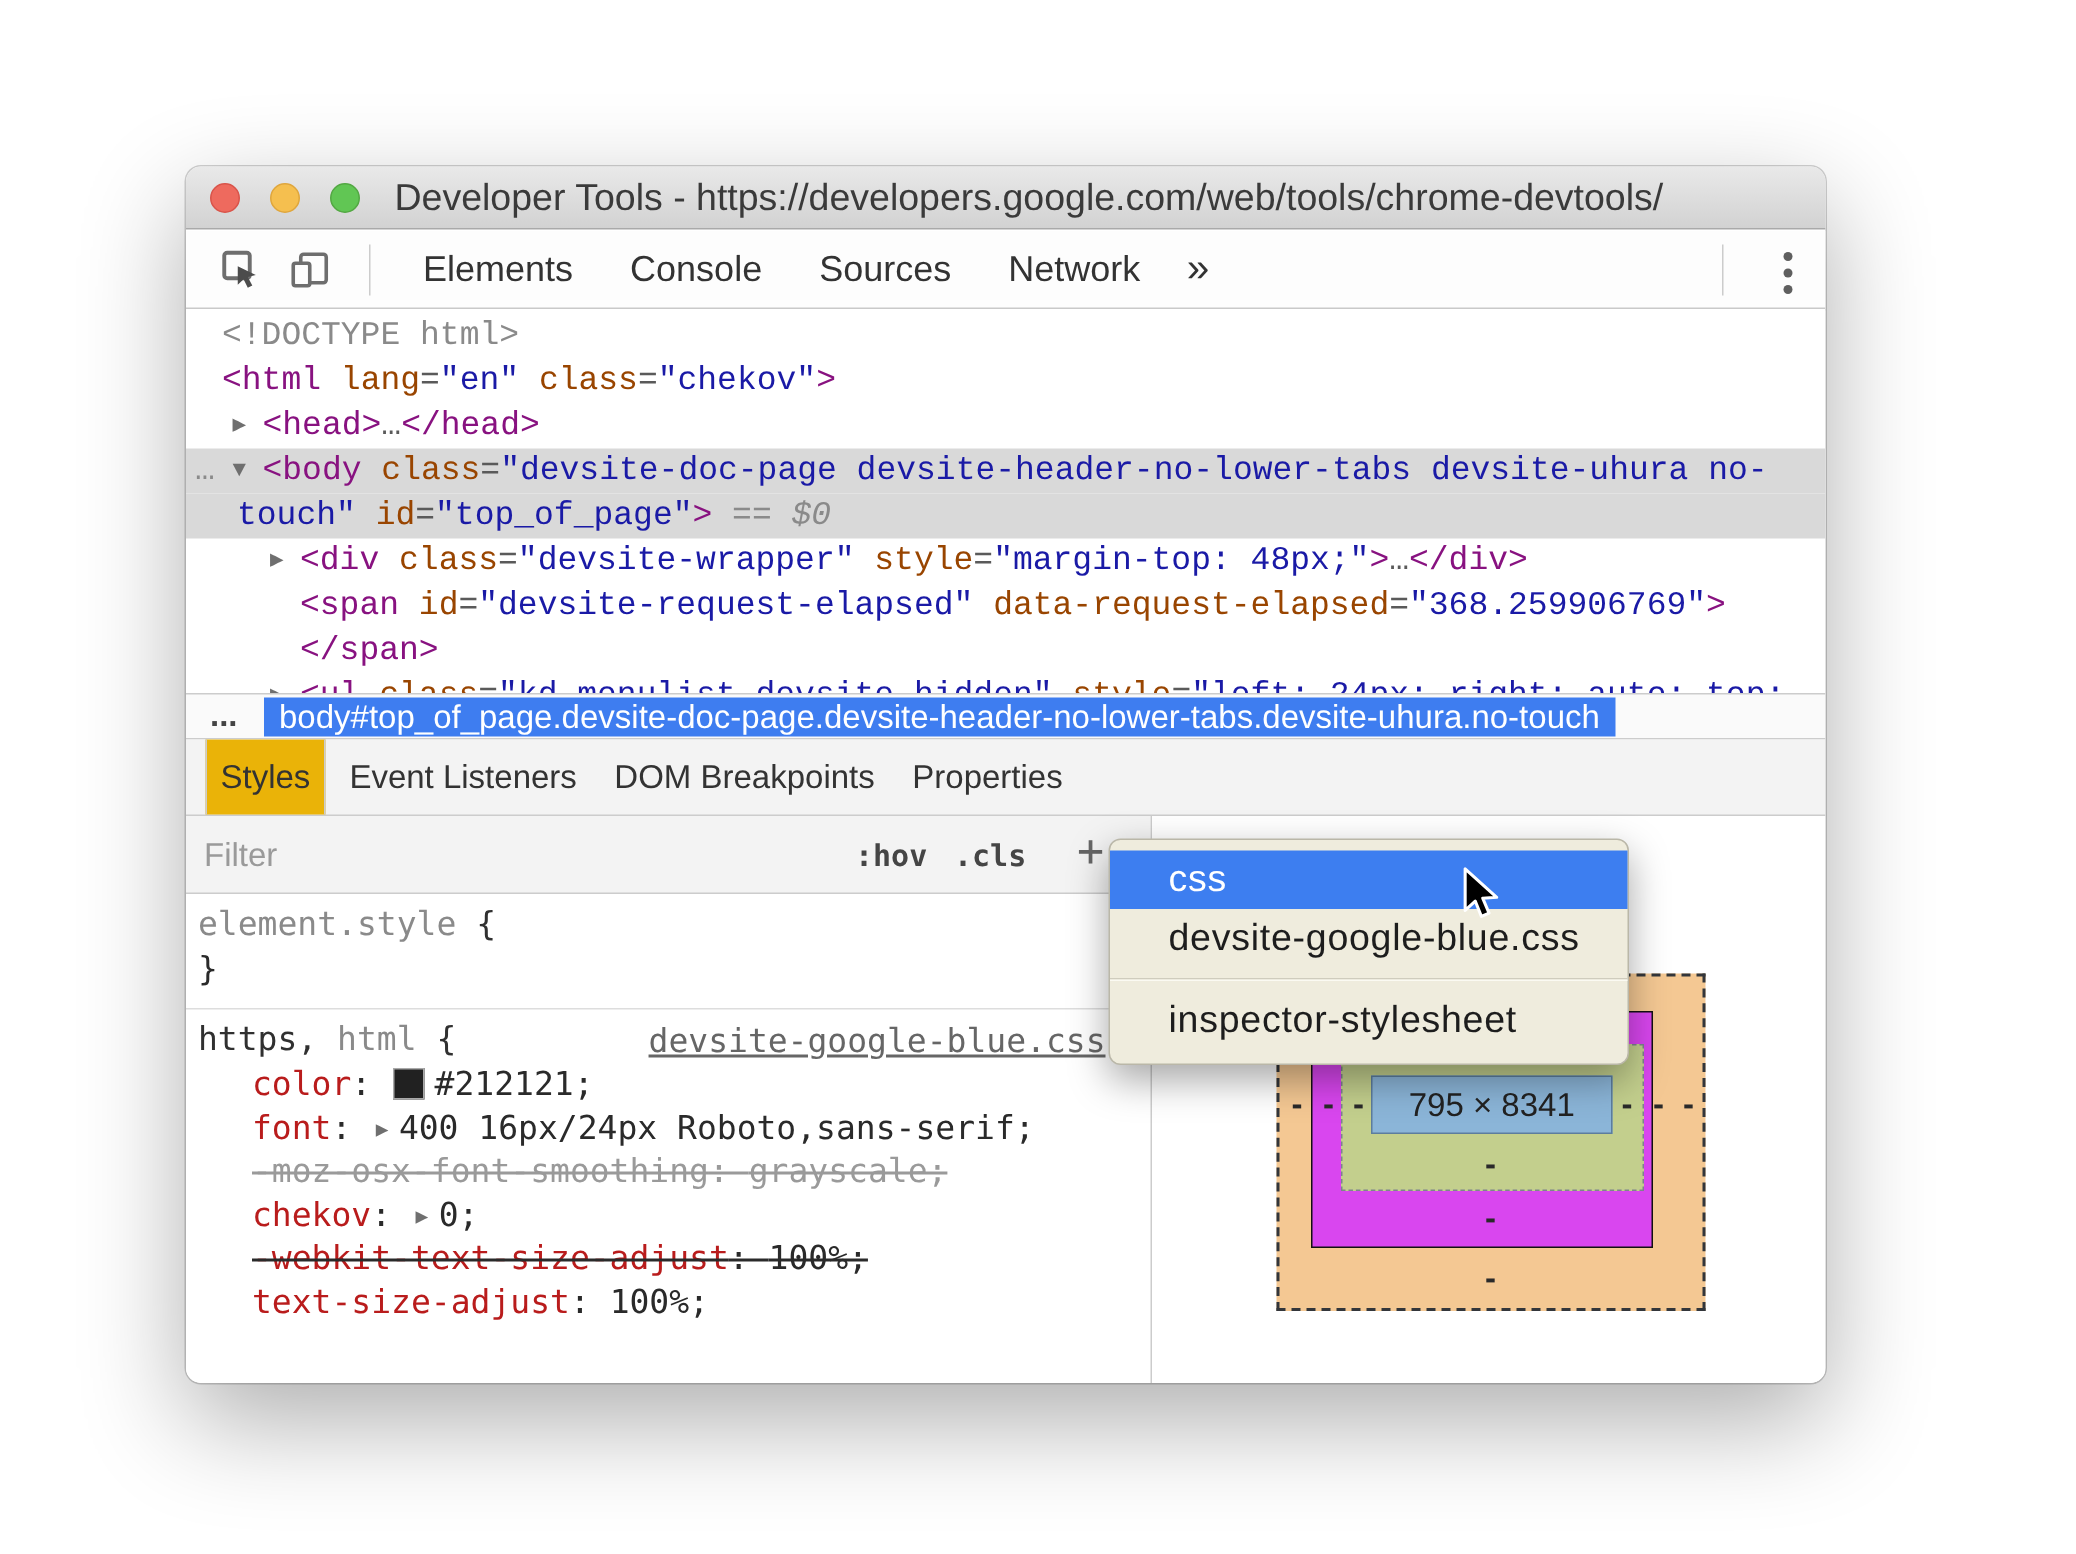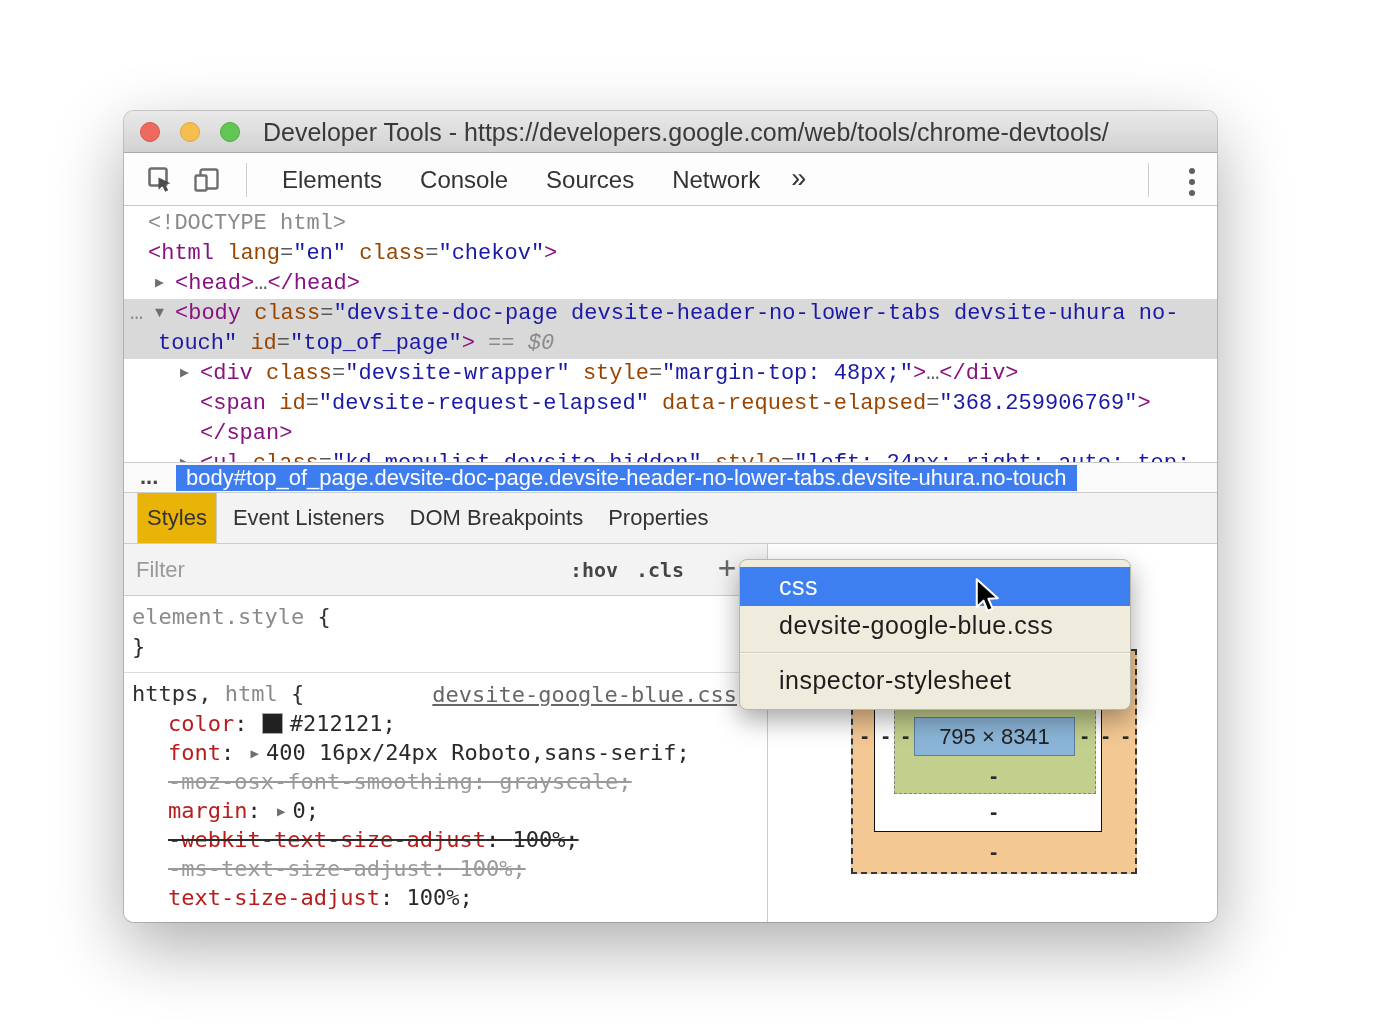--- a/index.html
+++ b/index.html
@@ -77,28 +77,28 @@
   .prop-value { color:#2a2a2a; }
   .wrap-inactive { color:#9a9a9a; text-decoration:line-through; }
   .wrap-inactive .prop-name, .wrap-inactive .prop-value { color:#9a9a9a; }
   .wrap-overridden { text-decoration:line-through; }
   .swatch { display:inline-block; width:21px; height:21px; background:#212121; border:1px solid #a9a9a9; vertical-align:-3px; margin:0 7px 0 1px; }
   .parrow { color:#6f6f6f; font-size:14px; margin:0 7px 0 3px; vertical-align:2px; }
 
   
   .boxmodel { position:absolute; left:83px; top:105px; width:286px; height:225px; }
   .bm-margin { position:absolute; left:0; top:0; right:0; bottom:0; background:#f4c893; border:2px dashed #33363b; }
-  .bm-border { position:absolute; left:21px; top:23px; width:228px; height:158px; background:#ffffff; border:1px solid #111; }
+  .bm-border { position:absolute; left:21px; top:23px; width:228px; height:158px; background:#d946ef; border:1px solid #111; }
   .bm-padding { position:absolute; left:19px; top:21px; width:202px; height:98px; background:#c3cf8d; border:1px dashed #7d848b; }
   .bm-content { position:absolute; left:19px; top:20px; width:161px; height:39px; background:#8bb5d8; border:1px solid #5c7d9e;
     text-align:center; line-height:37px; font-size:22px; color:#222; }
   .bm-dash { position:absolute; font-size:22px; font-weight:bold; color:#2a2a2a; }
 
   
-  .menu { position:absolute; left:615px; top:448px; width:392px; background:#efecdd;
+  .menu { position:absolute; left:615px; top:448px; width:347px; background:#efecdd;
     border:1px solid #bab7a8; border-radius:8px; padding:7px 0 9px 0;
     box-shadow:0 10px 26px rgba(0,0,0,.35); z-index:50; }
   .menu-item { height:39px; line-height:39px; padding-left:39px; font-size:25px; font-weight:500;
     letter-spacing:0.5px; color:#1d1d1d; white-space:nowrap; }
   .menu-item.hl { background:#3d7ef0; color:#fff; }
   .menu-sep { height:2px; border-top:1px solid #cfccbd; border-bottom:1px solid #fbfaf2; margin:7px 0; }
 
   .cursor { position:absolute; left:845px; top:466px; z-index:60; }
 </style>
 </head>
@@ -179,23 +179,22 @@
         <div class="style-rule">
           <div class="sel-line"><span class="tk-gray">element.style</span><span class="tk-plain"> {</span></div>
           <div class="sel-line">}</div>
         </div>
         <div class="style-rule">
           <div class="sel-line"><span class="tk-plain">https, </span><span class="tk-gray">html</span><span class="tk-plain"> {</span></div>
           <span class="rule-link">devsite-google-blue.css</span>
           <div class="prop-line"><span><span class="prop-name">color</span><span class="prop-value">: </span><span class="swatch"></span><span class="prop-value">#212121;</span></span></div>
           <div class="prop-line"><span><span class="prop-name">font</span><span class="prop-value">: </span><span class="parrow">▶</span><span class="prop-value">400 16px/24px Roboto,sans-serif;</span></span></div>
           <div class="prop-line"><span class="wrap-inactive"><span class="prop-name">-moz-osx-font-smoothing</span><span class="prop-value">: </span><span class="prop-value">grayscale;</span></span></div>
-          <div class="prop-line"><span><span class="prop-name">margin</span><span class="prop-value">: </span><span class="parrow">▶</span><span class="prop-value">0;</span></span></div>
+          <div class="prop-line"><span><span class="prop-name">chekov</span><span class="prop-value">: </span><span class="parrow">▶</span><span class="prop-value">0;</span></span></div>
           <div class="prop-line"><span class="wrap-overridden"><span class="prop-name">-webkit-text-size-adjust</span><span class="prop-value">: </span><span class="prop-value">100%;</span></span></div>
-          <div class="prop-line"><span class="wrap-inactive"><span class="prop-name">-ms-text-size-adjust</span><span class="prop-value">: </span><span class="prop-value">100%;</span></span></div>
           <div class="prop-line"><span><span class="prop-name">text-size-adjust</span><span class="prop-value">: </span><span class="prop-value">100%;</span></span></div>
         </div>
       </div>
   </div>
 
   <div class="right-pane">
     <div class="boxmodel">
       <div class="bm-margin">
         <div class="bm-border">
           <div class="bm-padding">

